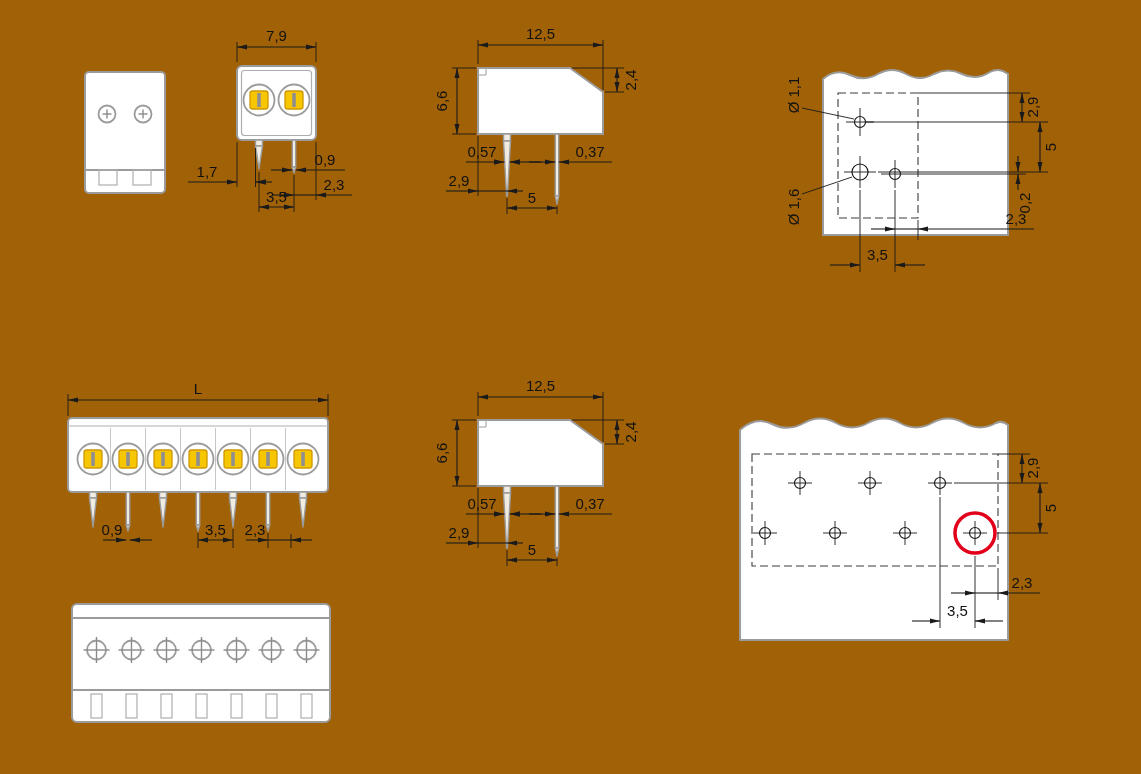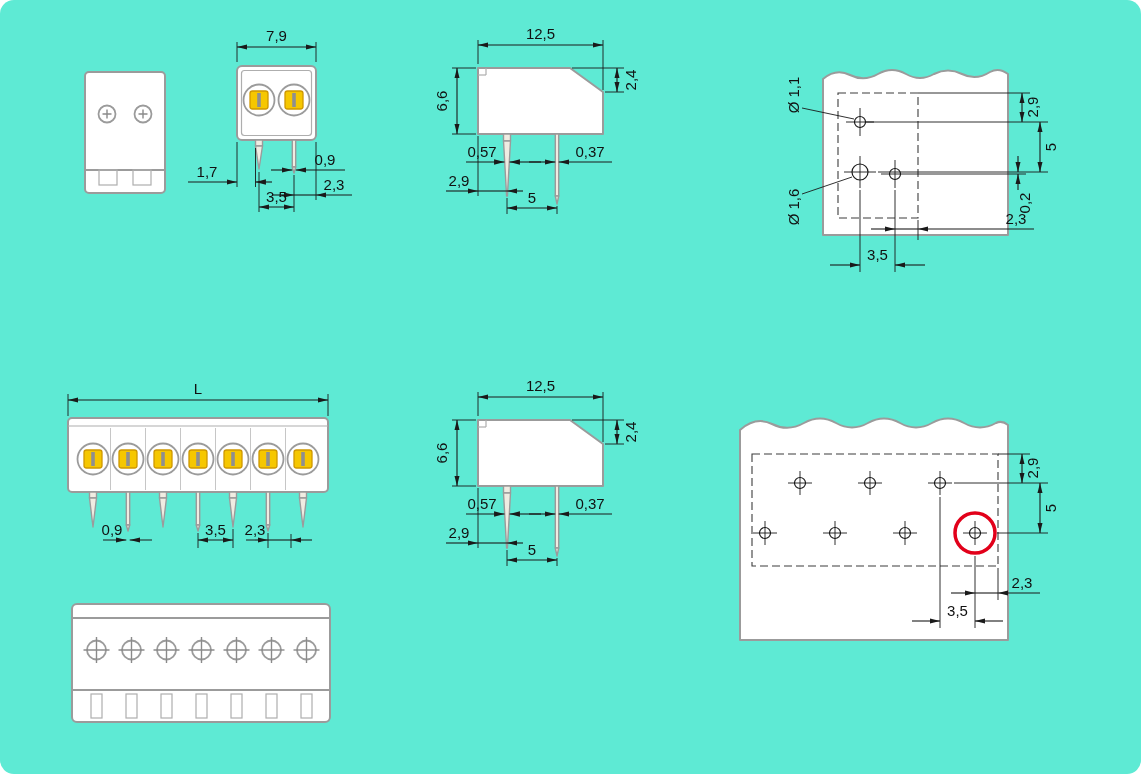--- a/index.html
+++ b/index.html
@@ -1,16 +1,16 @@
 <!DOCTYPE html>
 <html style="--dimension-line: #1a1a1a; --body-outline: #9b9b9b; --pushbutton-yellow: #f6c700; --highlight-red: #e2001a;"><head>
 <meta charset="utf-8">
 <style>
   html,body { margin:0; padding:0; background:#ffffff; }
-  .canvas { position:relative; width:1141px; height:774px; background:#5eead4; overflow:hidden;border-radius:14px; }
+  .canvas { position:relative; width:1141px; height:774px; background:#a16207; overflow:hidden; }
   svg { display:block; }
   .body      { fill:#ffffff; stroke:var(--body-outline,#9b9b9b); stroke-width:2; stroke-linejoin:round; }
   .body-line { fill:none;    stroke:var(--body-outline,#9b9b9b); stroke-width:2; }
   .body-line2{ fill:#ffffff; stroke:var(--body-outline,#9b9b9b); stroke-width:1.8; }
   .body-thin { fill:none;    stroke:#aeaeae; stroke-width:1.2; }
   .sep       { stroke:#c6c6c6; stroke-width:1; }
   .pin       { fill:#f0ece2; stroke:#9b9b9b; stroke-width:1.4; stroke-linejoin:round; }
   .yellow    { fill:var(--pushbutton-yellow,#f6c700); stroke:#cf9800; stroke-width:1.3; }
   .slot      { fill:#8f8f8f; }
   .dim  { fill:none; stroke:var(--dimension-line,#1a1a1a); stroke-width:1.1; }

